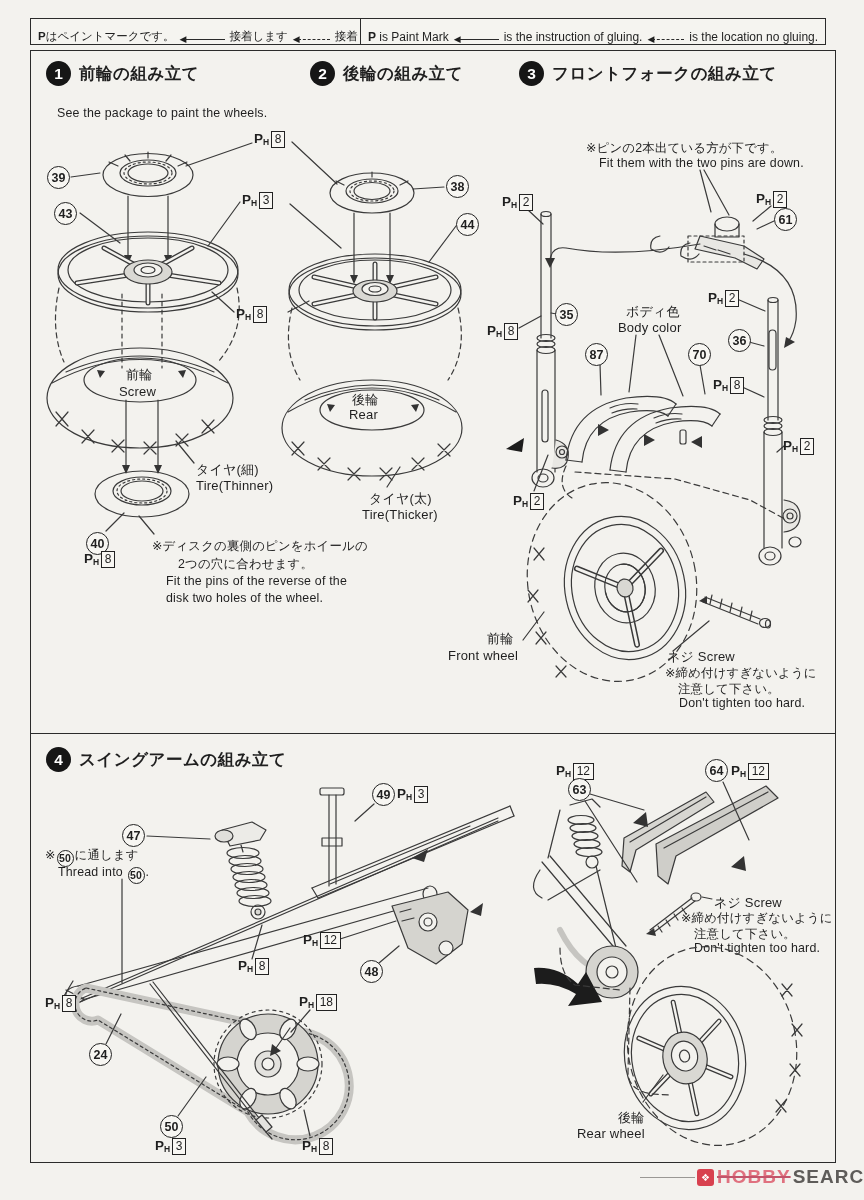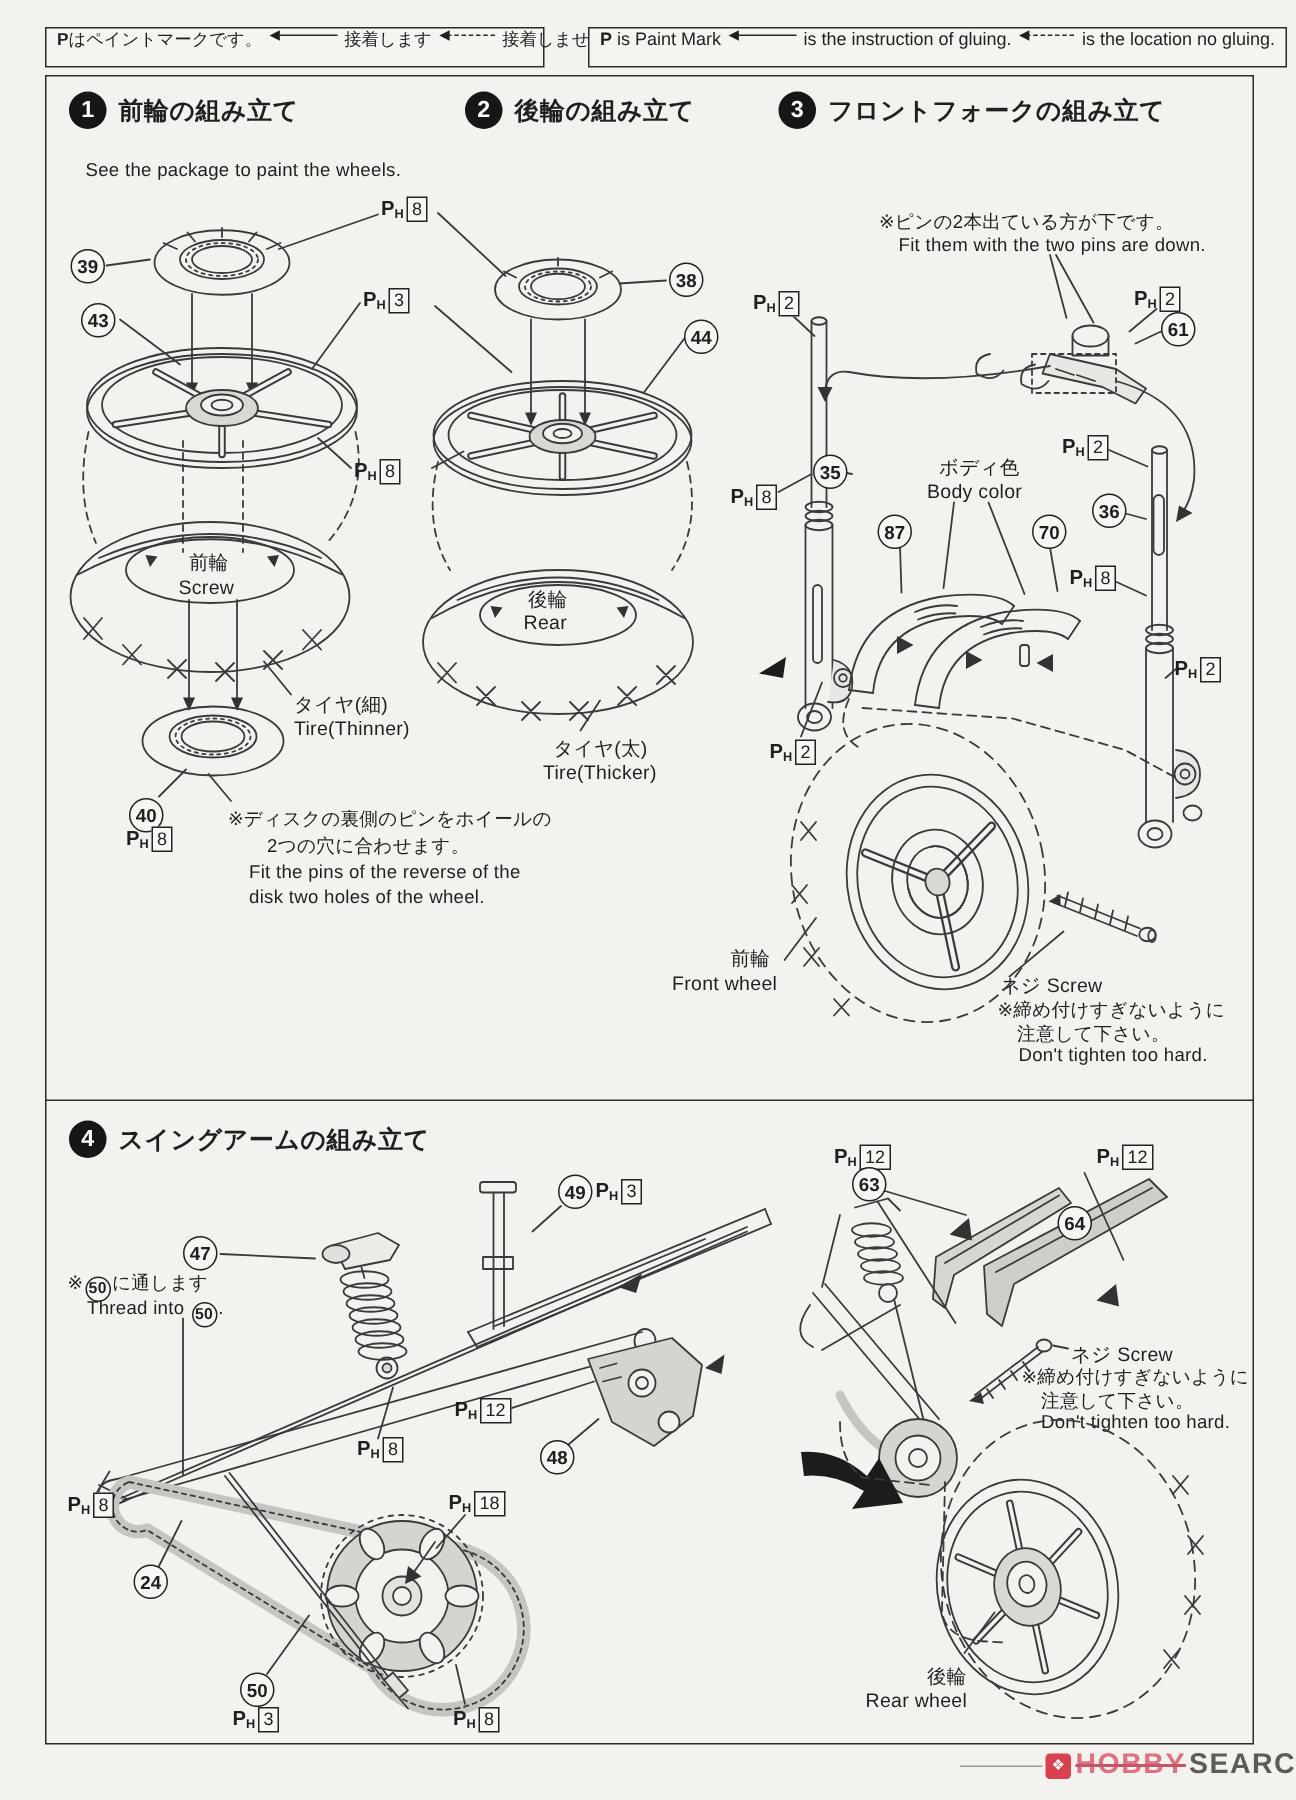--- a/index.html
+++ b/index.html
@@ -1,21 +1,21 @@
 <!DOCTYPE html>
 <html><head>
 <meta charset="utf-8">
 <style>
   *{margin:0;padding:0;box-sizing:border-box}
   html,body{width:864px;height:1200px}
   body{font-family:"Liberation Sans","DejaVu Sans",sans-serif;color:#1f1f1f;background:#dcdad5}
   .page{position:relative;width:864px;height:1200px;background:#f3f2ee;overflow:hidden}
   .frame{position:absolute;left:30px;top:50px;width:806px;height:1113px;border:1.6px solid #2b2b2b}
   .divider{position:absolute;left:30px;top:733px;width:806px;height:0;border-top:1.5px solid #2b2b2b}
-  .legend{position:absolute;display:flex;align-items:flex-start;height:27px;border:1.4px solid #2b2b2b;
+  .legend{position:absolute;display:flex;align-items:flex-end;height:27px;border:1.4px solid #2b2b2b;
           padding:0 7px;white-space:nowrap;gap:5px;font-size:11.5px;background:#f5f4f0}
   .legend .lp{font-weight:bold}
   .arrowc{display:inline-flex;align-items:center}
   .arrowc .tri{font-size:9px;line-height:1;letter-spacing:-1px}
   .arrowc .ln{display:inline-block;width:40px;border-top:1.6px solid #2b2b2b;margin-left:-1px}
   .arrowc .ln.dashed{border-top-style:dashed;width:32px}
   .lbl{position:absolute;font-size:13px;white-space:nowrap;letter-spacing:.2px}
   .sm{font-size:12.4px}
   .bub{position:absolute;width:23px;height:23px;border:1.7px solid #222;border-radius:50%;background:#f7f6f2;
        display:flex;align-items:center;justify-content:center;font-size:12.5px;font-weight:bold;z-index:3}
@@ -376,21 +376,21 @@
         <span class="tri">◀</span>
         <span class="ln"></span>
       </span>
     <span>接着します</span>
     <span class="arrowc">
         <span class="tri">◀</span>
         <span class="ln dashed"></span>
       </span>
     <span>接着しません</span>
   </div>
-  <div class="legend" style="left:392px;top:18px;width:466px;font-size:12px">
+  <div class="legend" style="left:360px;top:18px;width:466px;font-size:12px">
     <span><span class="lp">P</span> <span>is Paint Mark</span></span>
     <span class="arrowc">
         <span class="tri">◀</span>
         <span class="ln"></span>
       </span>
     <span>is the instruction of gluing.</span>
     <span class="arrowc">
         <span class="tri">◀</span>
         <span class="ln dashed"></span>
       </span>
@@ -469,21 +469,21 @@
     <span>P</span>
       <span class="h">H</span>
       <span class="n">2</span>
     </span>
   <span class="bub" style="left:774px;top:208px">61</span>
   <span class="ph" style="left:487px;top:323px">
     <span>P</span>
       <span class="h">H</span>
       <span class="n">8</span>
     </span>
-  <span class="bub" style="left:542px;top:303px">35</span>
+  <span class="bub" style="left:555px;top:303px">35</span>
   <span class="lbl" style="left:626px;top:303px">ボディ色</span>
   <span class="lbl" style="left:618px;top:320px">Body color</span>
   <span class="ph" style="left:708px;top:290px">
     <span>P</span>
       <span class="h">H</span>
       <span class="n">2</span>
     </span>
   <span class="bub" style="left:585px;top:343px">87</span>
   <span class="bub" style="left:688px;top:343px">70</span>
   <span class="bub" style="left:728px;top:329px">36</span>
@@ -552,21 +552,21 @@
     <span>P</span>
       <span class="h">H</span>
       <span class="n">8</span>
     </span>
   <span class="ph" style="left:556px;top:763px">
     <span>P</span>
       <span class="h">H</span>
       <span class="n">12</span>
     </span>
   <span class="bub" style="left:568px;top:778px">63</span>
-  <span class="bub" style="left:705px;top:804px">64</span>
+  <span class="bub" style="left:705px;top:759px">64</span>
   <span class="ph" style="left:731px;top:763px">
     <span>P</span>
       <span class="h">H</span>
       <span class="n">12</span>
     </span>
   <span class="lbl" style="left:714px;top:894px"><span>ネジ</span>&nbsp;<span>Screw</span></span>
   <span class="lbl sm" style="left:681px;top:910px">※締め付けすぎないように</span>
   <span class="lbl sm" style="left:694px;top:926px">注意して下さい。</span>
   <span class="lbl sm" style="left:694px;top:941px">Don't tighten too hard.</span>
   <span class="lbl" style="left:618px;top:1109px">後輪</span>

